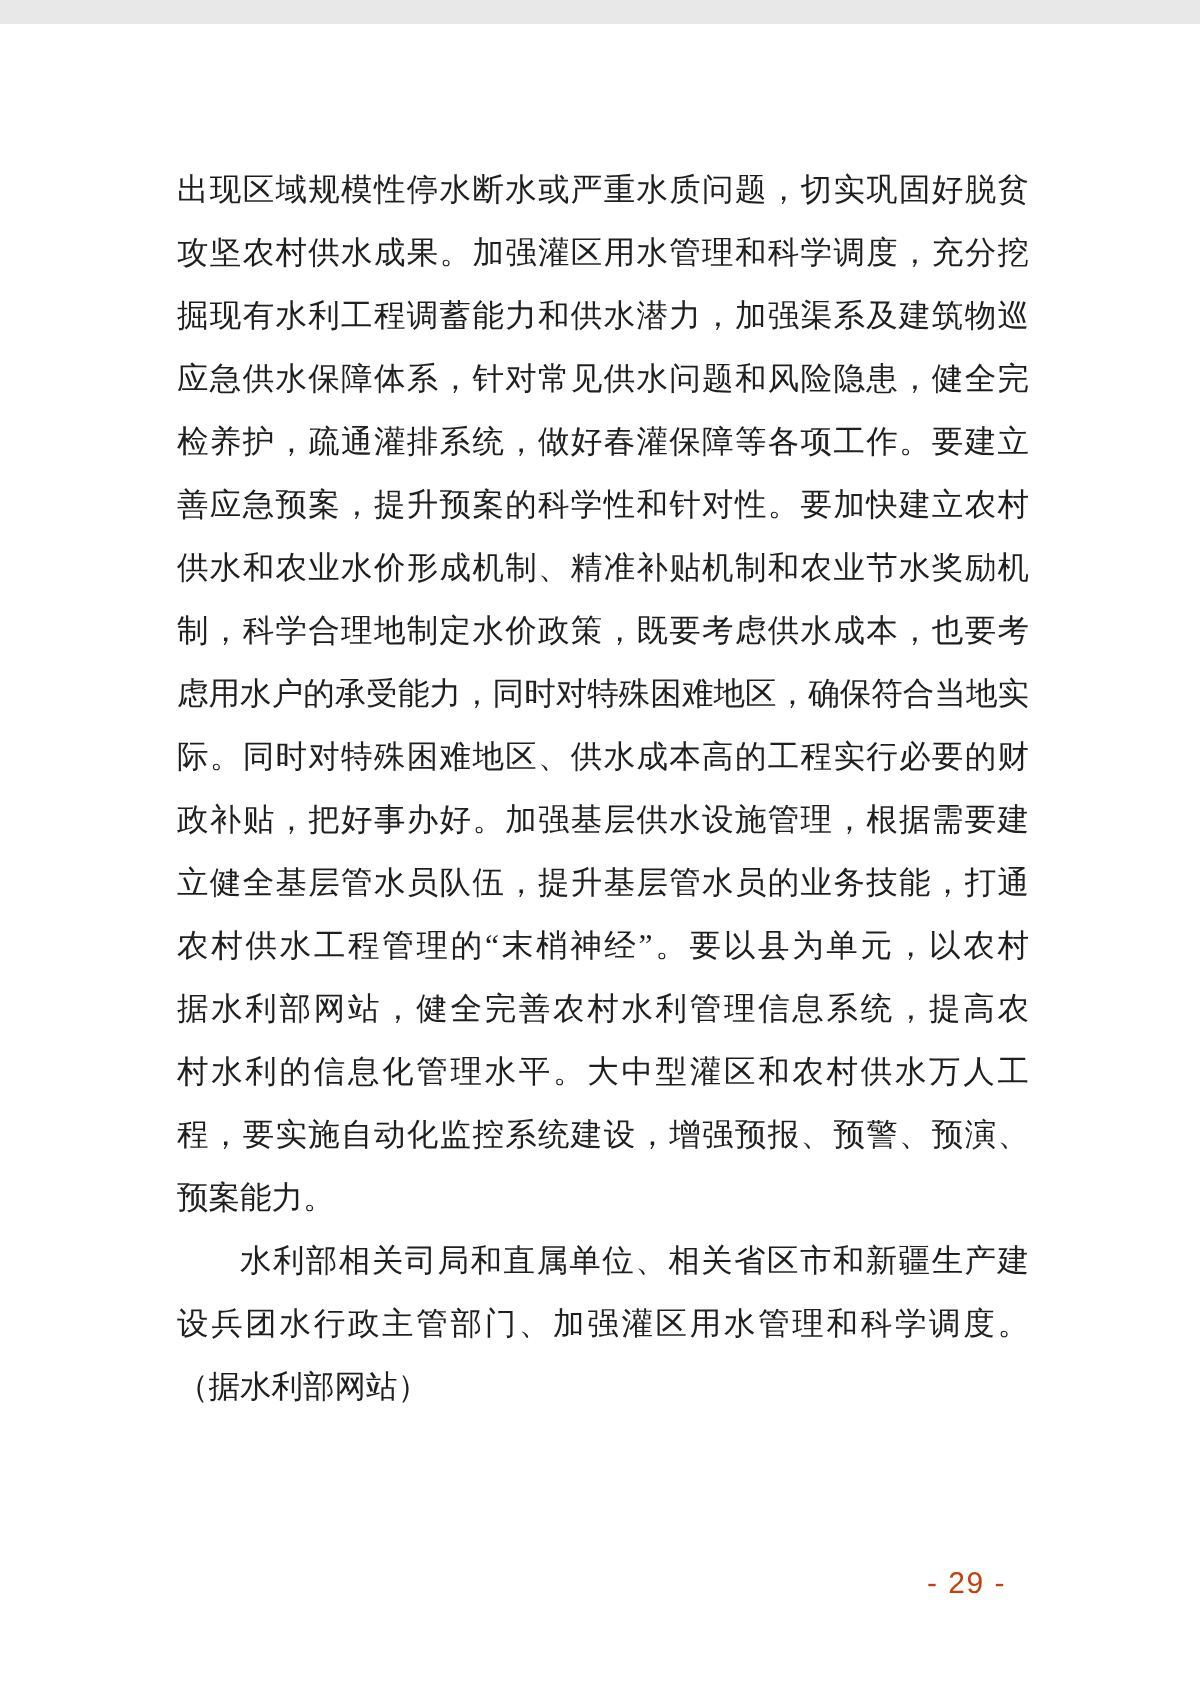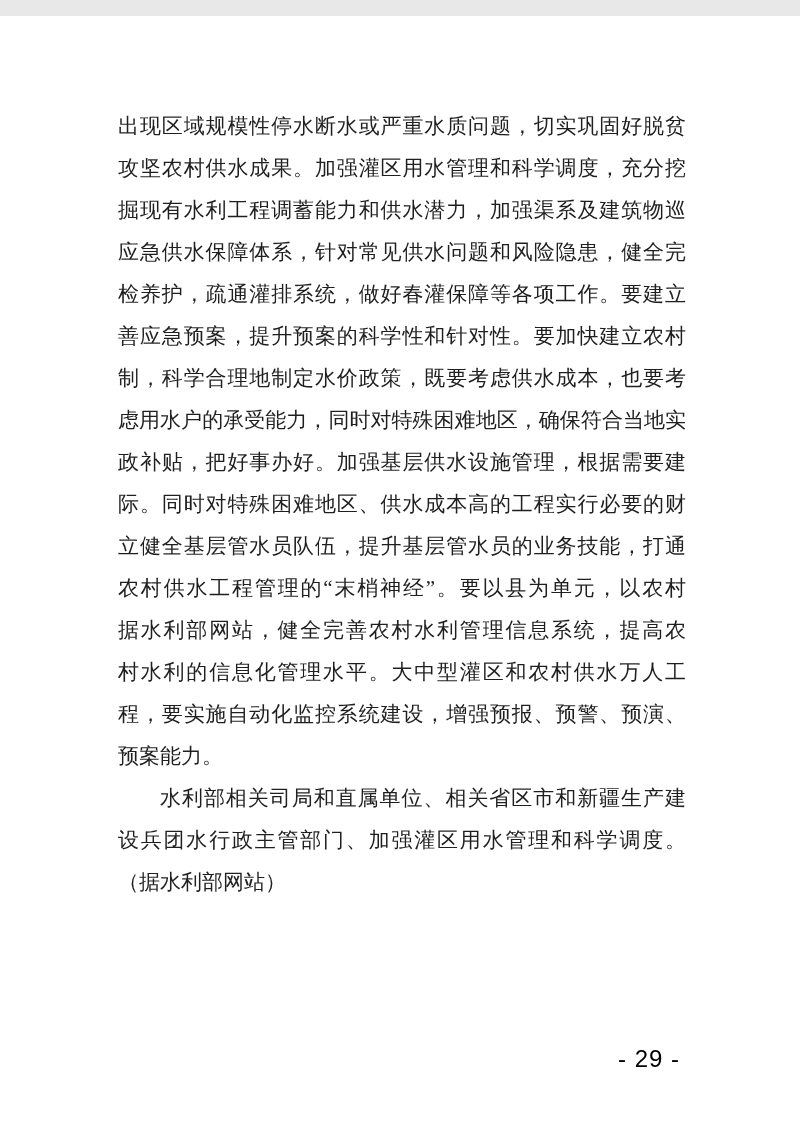--- a/index.html
+++ b/index.html
@@ -39,43 +39,44 @@
   .attribution {
     height: 42px;
     text-align: left;
     padding-right: 38px;
   }
   .page-number {
     position: absolute;
     left: 618px;
     top: 1029px;
     font-family: "Liberation Sans", "DejaVu Sans", sans-serif;
-    font-size: 24px;
-    color: #000000;
+    font-size: 20px;
+    color: #c2410c;
     letter-spacing: 1px;
   }
 </style>
 </head>
 <body>
 
 <div class="page">
 
   <div class="text-block">
 
     <div class="para1">
         <div class="line">出现区域规模性停水断水或严重水质问题，切实巩固好脱贫</div>
         <div class="line">攻坚农村供水成果。加强灌区用水管理和科学调度，充分挖</div>
         <div class="line">掘现有水利工程调蓄能力和供水潜力，加强渠系及建筑物巡</div>
         <div class="line">应急供水保障体系，针对常见供水问题和风险隐患，健全完</div>
         <div class="line">检养护，疏通灌排系统，做好春灌保障等各项工作。要建立</div>
         <div class="line">善应急预案，提升预案的科学性和针对性。要加快建立农村</div>
+        <div class="line">供水和农业水价形成机制、精准补贴机制和农业节水奖励机</div>
         <div class="line">制，科学合理地制定水价政策，既要考虑供水成本，也要考</div>
         <div class="line">虑用水户的承受能力，同时对特殊困难地区，确保符合当地实</div>
+        <div class="line">际。同时对特殊困难地区、供水成本高的工程实行必要的财</div>
         <div class="line">政补贴，把好事办好。加强基层供水设施管理，根据需要建</div>
-        <div class="line">际。同时对特殊困难地区、供水成本高的工程实行必要的财</div>
         <div class="line">立健全基层管水员队伍，提升基层管水员的业务技能，打通</div>
         <div class="line">农村供水工程管理的“末梢神经”。要以县为单元，以农村</div>
         <div class="line">据水利部网站，健全完善农村水利管理信息系统，提高农</div>
         <div class="line">村水利的信息化管理水平。大中型灌区和农村供水万人工</div>
         <div class="line">程，要实施自动化监控系统建设，增强预报、预警、预演、</div>
         <div class="line">预案能力。</div>
       </div>
 
     <div class="para2">
         <div class="line">水利部相关司局和直属单位、相关省区市和新疆生产建</div>

